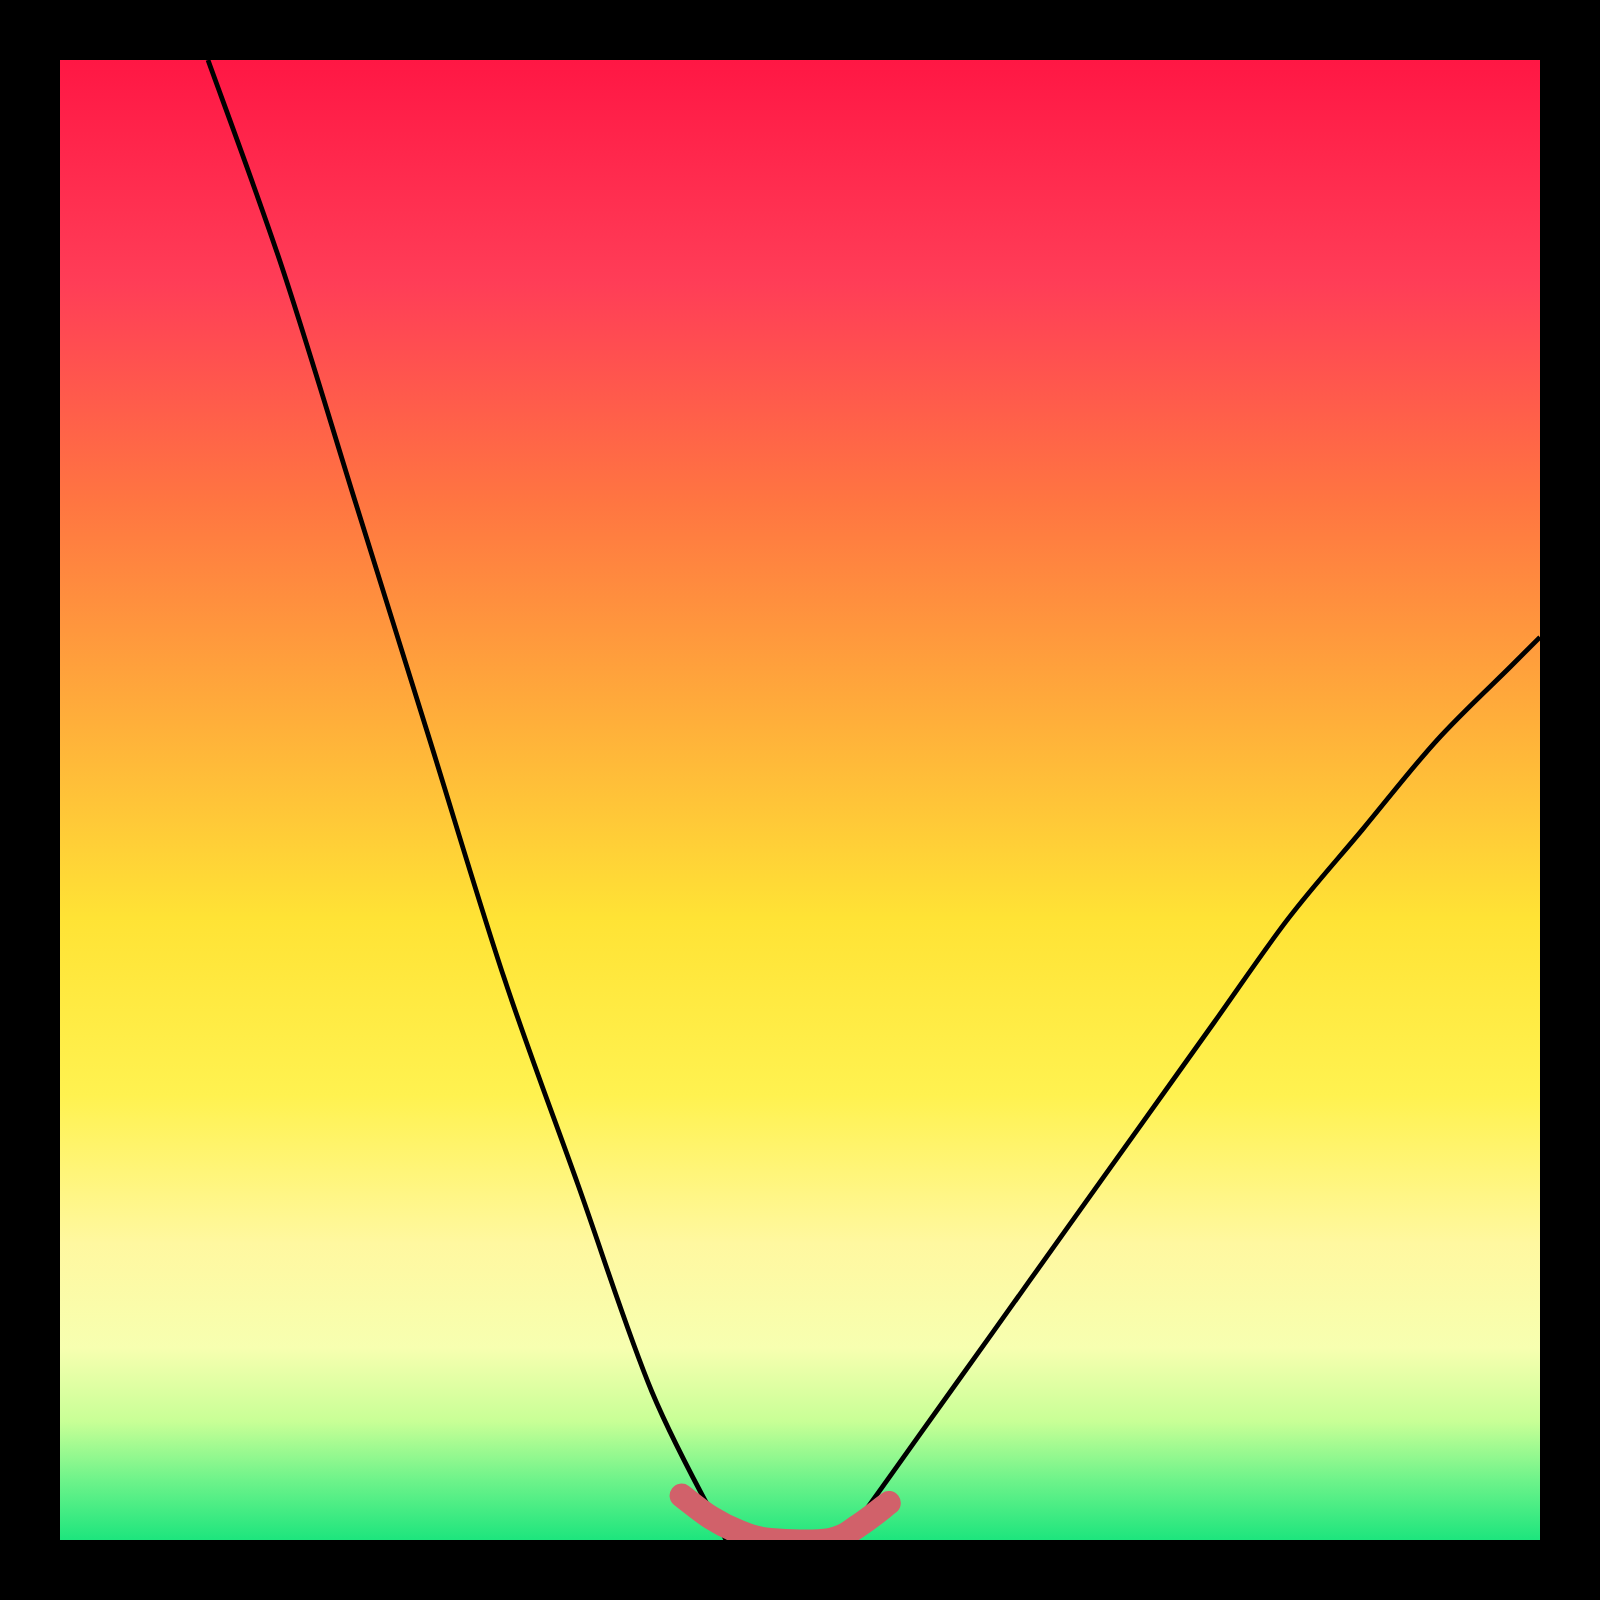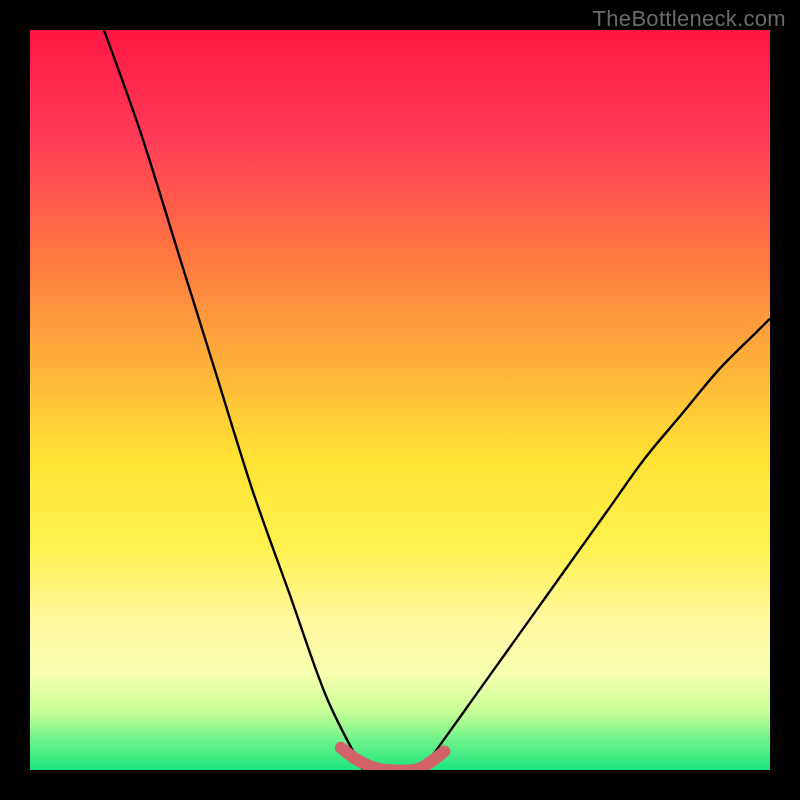--- a/index.html
+++ b/index.html
@@ -51,21 +51,20 @@
     stroke: #d1616a;
     stroke-width: 12;
     stroke-linecap: round;
     stroke-linejoin: round;
   }
 </style>
 </head>
 <body>
 
 <div class="frame">
-  <div class="watermark">TheBottleneck.com</div>
   <div class="plot-area">
     <svg id="chart-svg" width="740" height="740" viewBox="0 0 740 740" preserveAspectRatio="none">
       <defs>
         <linearGradient id="bg-grad" x1="0" y1="0" x2="0" y2="1">
             <stop offset="0.00%" stop-color="#ff1744"></stop>
             <stop offset="15.00%" stop-color="#ff3d57"></stop>
             <stop offset="30.00%" stop-color="#ff7641"></stop>
             <stop offset="45.00%" stop-color="#ffb03a"></stop>
             <stop offset="58.00%" stop-color="#ffe335"></stop>
             <stop offset="70.00%" stop-color="#fff250"></stop>

